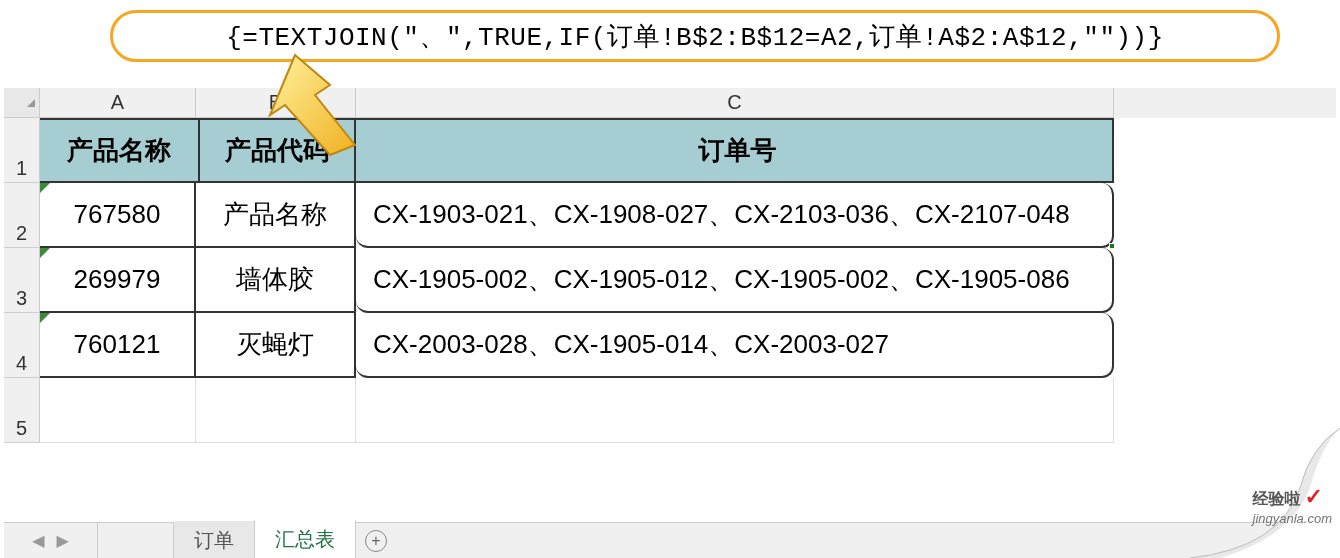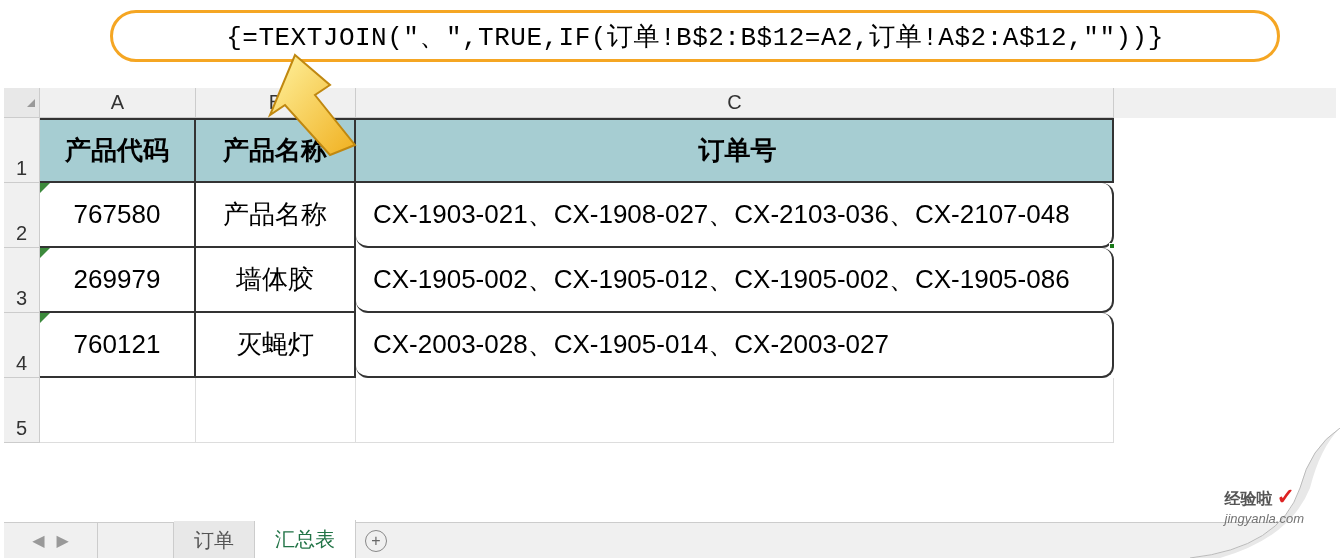--- a/index.html
+++ b/index.html
@@ -217,21 +217,21 @@
       position: absolute;
       bottom: 0;
       right: 0;
       width: 150px;
       height: 130px;
       pointer-events: none;
     }
     .watermark {
       position: absolute;
       bottom: 32px;
-      right: 36px;
+      right: 8px;
       font-size: 14px;
       color: #555;
       z-index: 200;
       pointer-events: none;
     }
     .watermark .brand { font-size: 16px; font-weight: bold; }
     .watermark .check { color: #d22; font-size: 22px; font-weight: bold; }
     .watermark .url { font-size: 13px; font-style: italic; color: #737373; }
 
     .fill-handle {
@@ -266,22 +266,22 @@
     <div class="corner">
         <div class="tri"></div>
       </div>
     <div class="col-head col-a">A</div>
     <div class="col-head col-b">B</div>
     <div class="col-head col-c">C</div>
   </div>
 
   <div class="row">
     <div class="row-head">1</div>
+    <div class="cell header col-b-cell">产品名称</div>
     <div class="cell header col-a-cell">产品代码</div>
-    <div class="cell header col-b-cell">产品名称</div>
     <div class="cell header col-c-cell">订单号</div>
   </div>
 
   <div class="row">
     <div class="row-head">2</div>
     <div class="cell data col-a-cell green-tick">767580</div>
     <div class="cell data col-b-cell">产品名称</div>
     <div class="cell data col-c-cell left" style="position:relative">
       <span>CX-1903-021、CX-1908-027、CX-2103-036、CX-2107-048</span>
       <div class="fill-handle"></div>

